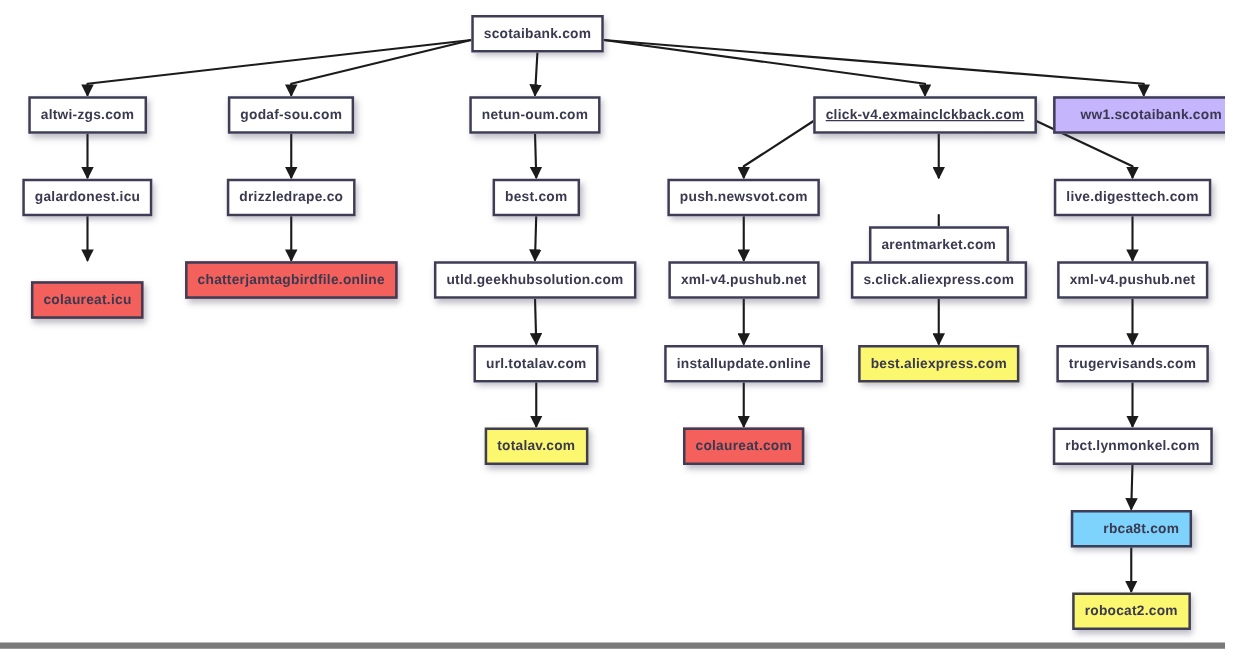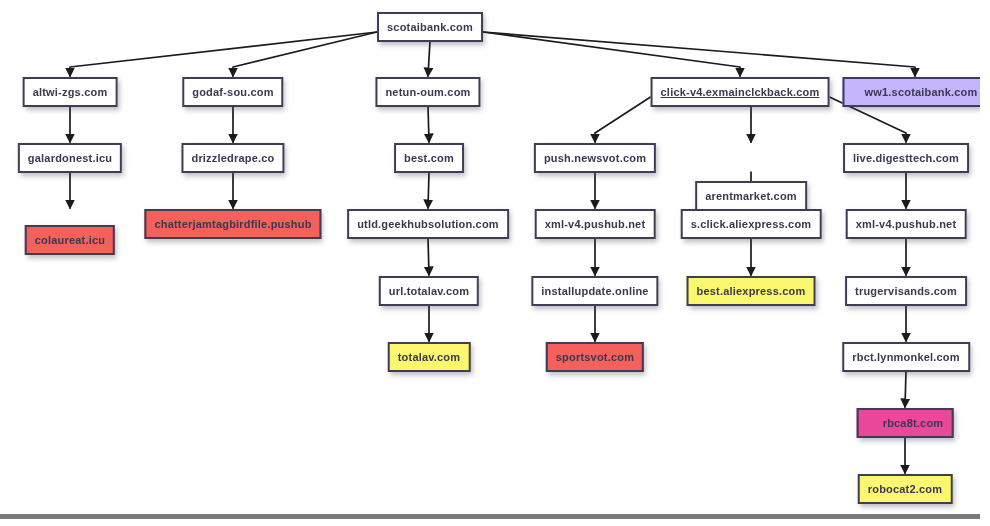--- a/index.html
+++ b/index.html
@@ -80,31 +80,31 @@
       <div class="node" style="left: 428px; top: 77px; background: rgb(255, 255, 255); border-color: rgb(62, 61, 85); color: rgb(58, 57, 80);">netun-oum.com</div>
       <div class="node" style="left: 740px; top: 77px; background: rgb(255, 255, 255); border-color: rgb(62, 61, 85); color: rgb(58, 57, 80); text-decoration: underline;">click-v4.exmainclckback.com</div>
       <div class="node" style="left: 915px; top: 77px; background: #c4b5fd; border-color: rgb(62, 61, 85); color: rgb(58, 57, 80); padding-left: 20px;">ww1.scotaibank.com</div>
       <div class="node" style="left: 70px; top: 143px; background: rgb(255, 255, 255); border-color: rgb(62, 61, 85); color: rgb(58, 57, 80);">galardonest.icu</div>
       <div class="node" style="left: 233px; top: 143px; background: rgb(255, 255, 255); border-color: rgb(62, 61, 85); color: rgb(58, 57, 80);">drizzledrape.co</div>
       <div class="node" style="left: 429px; top: 143px; background: rgb(255, 255, 255); border-color: rgb(62, 61, 85); color: rgb(58, 57, 80);">best.com</div>
       <div class="node" style="left: 595px; top: 143px; background: rgb(255, 255, 255); border-color: rgb(62, 61, 85); color: rgb(58, 57, 80);">push.newsvot.com</div>
       <div class="node" style="left: 751px; top: 143px; background: rgb(255, 255, 255); border-color: rgb(62, 61, 85); color: rgb(58, 57, 80); margin-top: 38px;">arentmarket.com</div>
       <div class="node" style="left: 906px; top: 143px; background: rgb(255, 255, 255); border-color: rgb(62, 61, 85); color: rgb(58, 57, 80);">live.digesttech.com</div>
       <div class="node" style="left: 70px; top: 225px; background: rgb(244, 97, 92); border-color: rgb(62, 61, 85); color: rgb(58, 57, 80);">colaureat.icu</div>
-      <div class="node" style="left: 233px; top: 209px; background: rgb(244, 97, 92); border-color: rgb(62, 61, 85); color: rgb(58, 57, 80);">chatterjamtagbirdfile.pushub</div>
+      <div class="node" style="left: 233px; top: 209px; background: rgb(244, 97, 92); border-color: rgb(62, 61, 85); color: rgb(58, 57, 80);">chatterjamtagbirdfile.online</div>
       <div class="node" style="left: 428px; top: 209px; background: rgb(255, 255, 255); border-color: rgb(62, 61, 85); color: rgb(58, 57, 80);">utld.geekhubsolution.com</div>
       <div class="node" style="left: 595px; top: 209px; background: rgb(255, 255, 255); border-color: rgb(62, 61, 85); color: rgb(58, 57, 80);">xml-v4.pushub.net</div>
       <div class="node" style="left: 751px; top: 209px; background: rgb(255, 255, 255); border-color: rgb(62, 61, 85); color: rgb(58, 57, 80);">s.click.aliexpress.com</div>
       <div class="node" style="left: 906px; top: 209px; background: rgb(255, 255, 255); border-color: rgb(62, 61, 85); color: rgb(58, 57, 80);">xml-v4.pushub.net</div>
       <div class="node" style="left: 429px; top: 276px; background: rgb(255, 255, 255); border-color: rgb(62, 61, 85); color: rgb(58, 57, 80);">url.totalav.com</div>
       <div class="node" style="left: 595px; top: 276px; background: rgb(255, 255, 255); border-color: rgb(62, 61, 85); color: rgb(58, 57, 80);">installupdate.online</div>
       <div class="node" style="left: 751px; top: 276px; background: rgb(251, 247, 110); border-color: rgb(62, 61, 85); color: rgb(58, 57, 80);">best.aliexpress.com</div>
       <div class="node" style="left: 906px; top: 276px; background: rgb(255, 255, 255); border-color: rgb(62, 61, 85); color: rgb(58, 57, 80);">trugervisands.com</div>
       <div class="node" style="left: 429px; top: 342px; background: rgb(251, 247, 110); border-color: rgb(62, 61, 85); color: rgb(58, 57, 80);">totalav.com</div>
-      <div class="node" style="left: 595px; top: 342px; background: rgb(244, 97, 92); border-color: rgb(62, 61, 85); color: rgb(58, 57, 80);">sportsvot.com</div>
+      <div class="node" style="left: 595px; top: 342px; background: rgb(244, 97, 92); border-color: rgb(62, 61, 85); color: rgb(58, 57, 80);">colaureat.com</div>
       <div class="node" style="left: 906px; top: 342px; background: rgb(255, 255, 255); border-color: rgb(62, 61, 85); color: rgb(58, 57, 80);">rbct.lynmonkel.com</div>
-      <div class="node" style="left: 905px; top: 408px; background: #ec4899; border-color: rgb(62, 61, 85); color: rgb(58, 57, 80); padding-left: 24px;">rbca8t.com</div>
+      <div class="node" style="left: 905px; top: 408px; background: #7dd3fc; border-color: rgb(62, 61, 85); color: rgb(58, 57, 80); padding-left: 24px;">rbca8t.com</div>
       <div class="node" style="left: 905px; top: 474px; background: rgb(251, 247, 110); border-color: rgb(62, 61, 85); color: rgb(58, 57, 80);">robocat2.com</div>
     </div>
 
   <div class="window-right-border" style="background: rgb(46, 46, 46);"></div>
   <div class="window-bottom-bar" style="background: rgb(122, 122, 122);"></div>
 </div>
 
 </body></html>

